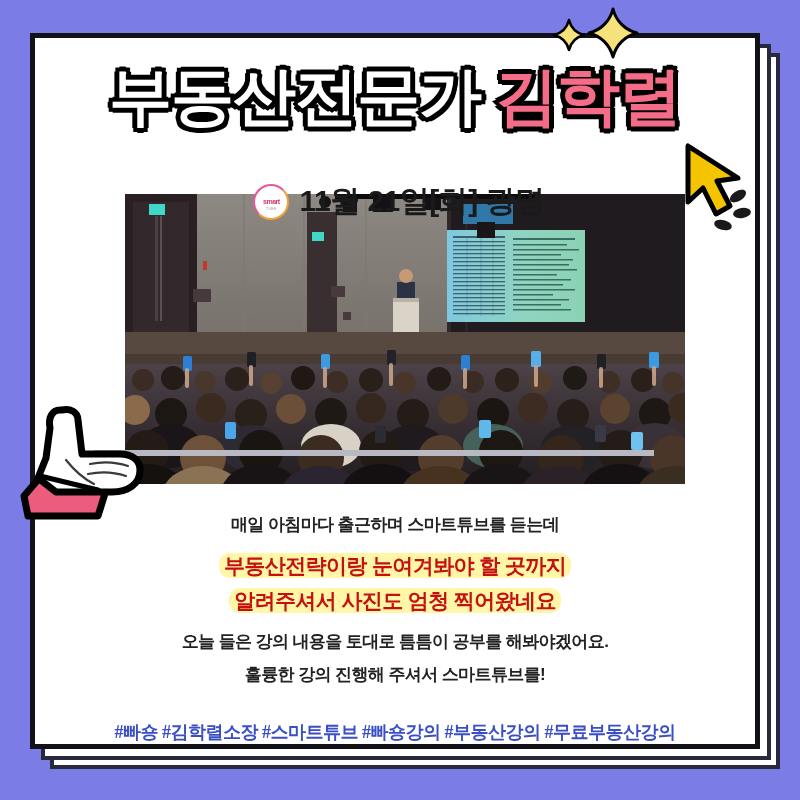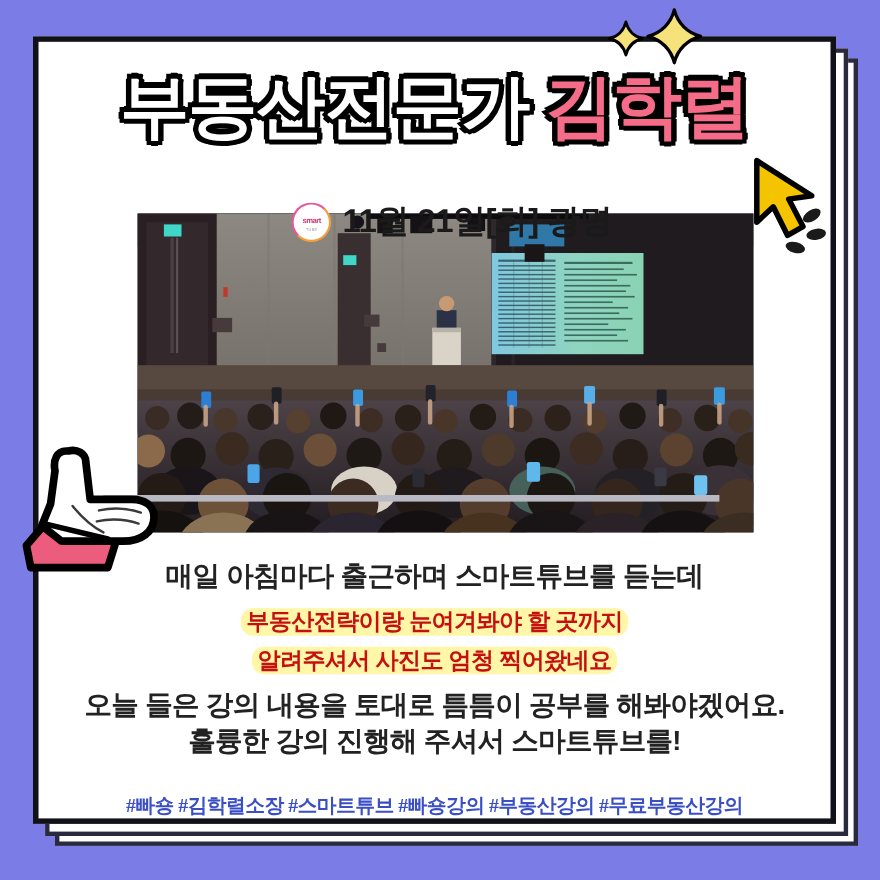--- a/index.html
+++ b/index.html
@@ -102,21 +102,21 @@
     -webkit-text-stroke: 7px #000000;
     paint-order: stroke fill;
     text-shadow:
       4px 4px 0 #000, -4px 4px 0 #000, 4px -4px 0 #000, -4px -4px 0 #000,
       0 5px 0 #000, 0 -5px 0 #000, 5px 0 0 #000, -5px 0 0 #000;
   }
 
   
   .subtitle-row {
     position: absolute;
-    left: 16px; top: 143px;
+    left: 4px; top: 143px;
     width: 100%;
     display: flex;
     align-items: center;
     justify-content: center;
     gap: 10px;
     z-index: 5;
   }
   .brand-badge {
     width: 36px; height: 36px;
     border-radius: 50%;
@@ -171,21 +171,21 @@
 
   
   .body-block {
     position: absolute;
     left: 0; top: 470px;
     width: 100%;
     text-align: center;
     z-index: 5;
   }
   .body-line {
-    font-size: 25px;
+    font-size: 17px;
     font-weight: bold;
     color: #222222;
     line-height: 33px;
     letter-spacing: -0.6px;
   }
   .hl-line {
     font-size: 21px;
     font-weight: bold;
     color: #c41010;
     line-height: 33px;

